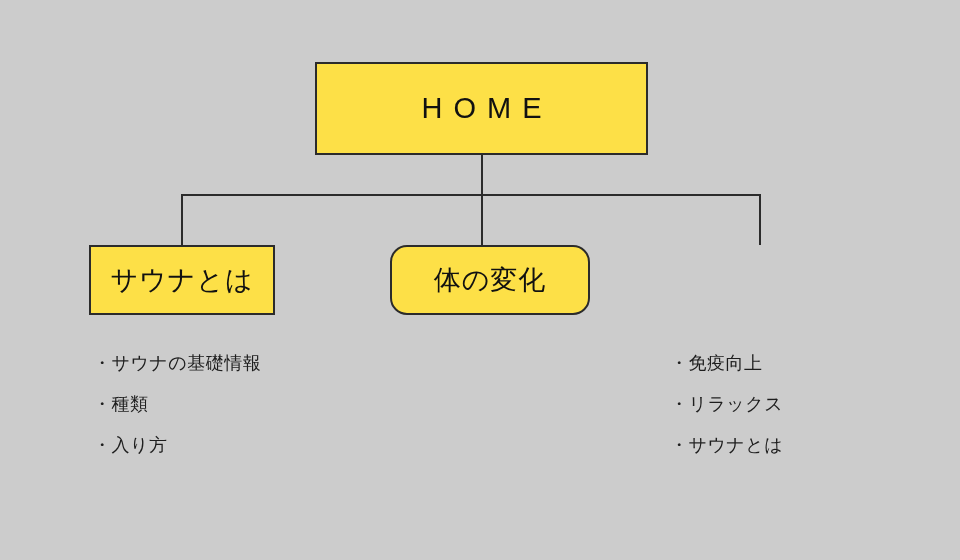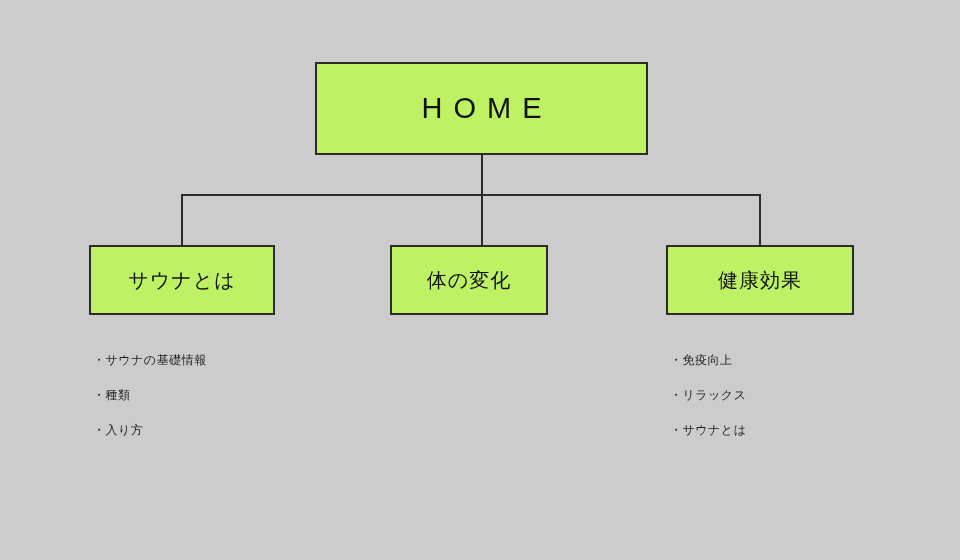--- a/index.html
+++ b/index.html
@@ -17,21 +17,21 @@
     position: relative;
     width: 960px;
     height: 560px;
   }
 
   
   .node {
     position: absolute;
     box-sizing: border-box;
     border: 2px solid #2b2b2b;
-    background: #bef264;
+    background: #fde047;
     display: flex;
     align-items: center;
     justify-content: center;
     color: #111111;
     white-space: nowrap;
   }
 
   #node-home {
     left: 315px;
     top: 62px;
@@ -39,26 +39,26 @@
     height: 93px;
     font-size: 29px;
     letter-spacing: 11px;
     text-indent: 11px;
     font-weight: 400;
   }
 
   .node-child {
     top: 245px;
     height: 70px;
-    font-size: 20px;
+    font-size: 27px;
     letter-spacing: 1px;
     font-weight: 400;
   }
   #node-sauna  { left: 89px;  width: 186px; }
-  #node-body   { left: 390px; width: 158px; }
+  #node-body   { left: 390px; width: 200px; border-radius: 17px; }
   #node-health { left: 666px; width: 188px; }
 
   
   .line {
     position: absolute;
     background: #2b2b2b;
   }
   .line-v { width: 2px; }
   .line-h { height: 2px; }
 
@@ -67,21 +67,21 @@
   
   #line-bus       { left: 181px; top: 194px; width: 580px; }
   
   #line-drop-left   { left: 181px; top: 194px; height: 51px; }
   #line-drop-center { left: 481px; top: 194px; height: 51px; }
   #line-drop-right  { left: 759px; top: 194px; height: 51px; }
 
   
   .bullet-list {
     position: absolute;
-    font-size: 12px;
+    font-size: 18px;
     color: #1d1d1d;
     line-height: 1;
   }
   #list-sauna  { left: 93px;  top: 354px; }
   #list-health { left: 670px; top: 354px; }
   .bullet-item {
     margin-bottom: 23px;
     white-space: nowrap;
     letter-spacing: 0.5px;
   }
@@ -95,21 +95,20 @@
   <div class="node" id="node-home">HOME</div>
 
   <div class="line line-v" id="line-home-stem"></div>
   <div class="line line-h" id="line-bus"></div>
   <div class="line line-v" id="line-drop-left"></div>
   <div class="line line-v" id="line-drop-center"></div>
   <div class="line line-v" id="line-drop-right"></div>
 
   <div class="node node-child" id="node-sauna">サウナとは</div>
   <div class="node node-child" id="node-body">体の変化</div>
-  <div class="node node-child" id="node-health">健康効果</div>
 
   <div class="bullet-list" id="list-sauna">
     <div class="bullet-item">・サウナの基礎情報</div>
     <div class="bullet-item">・種類</div>
     <div class="bullet-item">・入り方</div>
   </div>
 
   <div class="bullet-list" id="list-health">
     <div class="bullet-item">・免疫向上</div>
     <div class="bullet-item">・リラックス</div>

